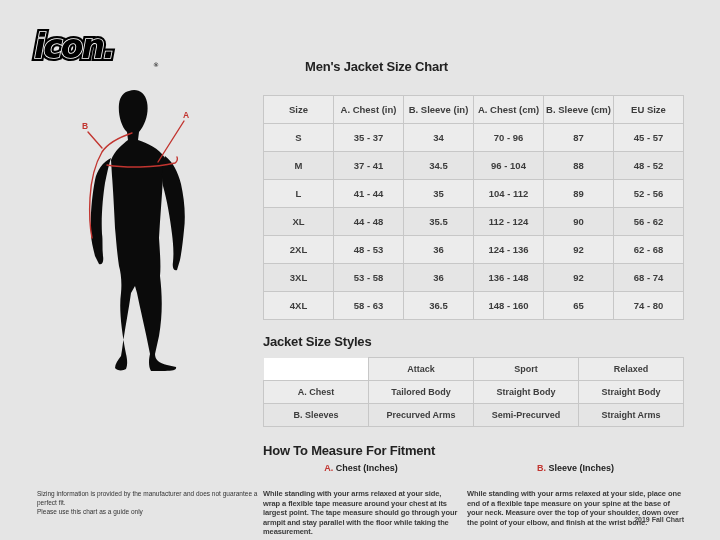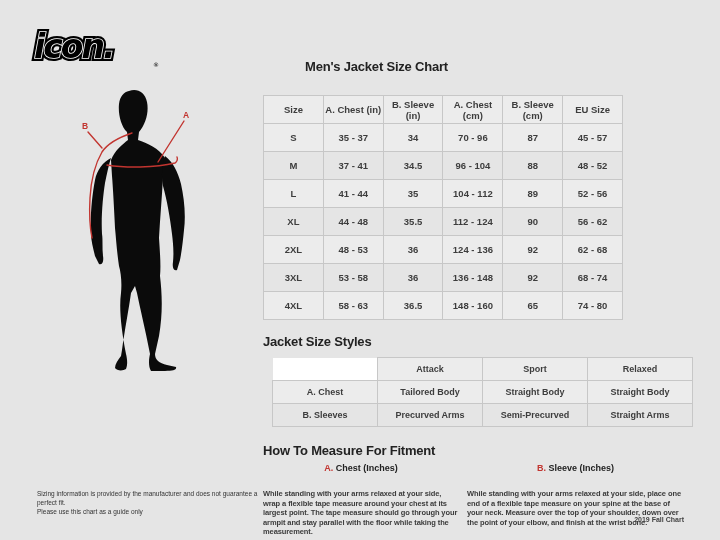--- a/index.html
+++ b/index.html
@@ -26,22 +26,22 @@
 
   
   .sec-title { position:absolute; font-size:13px; font-weight:bold; color:#222;
                letter-spacing:-0.2px; }
   #title-size    { left:263px; top:59px;padding-left:42px;  }
   #title-styles  { left:263px; top:334px; }
   #title-measure { left:263px; top:443px; }
 
   
   table { border-collapse:collapse; table-layout:fixed; position:absolute; }
-  #size-table   { left:263px; top:95px;  width:360px; }
-  #styles-table { left:272px; top:357px; width:421px; }
+  #size-table   { left:263px; top:95px;  width:421px; }
+  #styles-table { left:263px; top:357px; width:421px; }
   th, td { border:1px solid #c7c7c7; text-align:center; vertical-align:middle;
            font-weight:bold; color:#3d3d3d; padding:0; }
   #size-table th, #size-table td { height:28px; font-size:9.5px; }
   #styles-table td { height:23px; font-size:9px; }
   tr.alt td, tr.alt th, td.alt { background:#ececec; }
   td.blank { border-top:none; border-left:none; background:#fff; }
 
   
   .measure-cols { position:absolute; left:263px; top:463px; width:421px; display:flex; }
   .measure-col-a { width:196px; margin-right:8px; }

